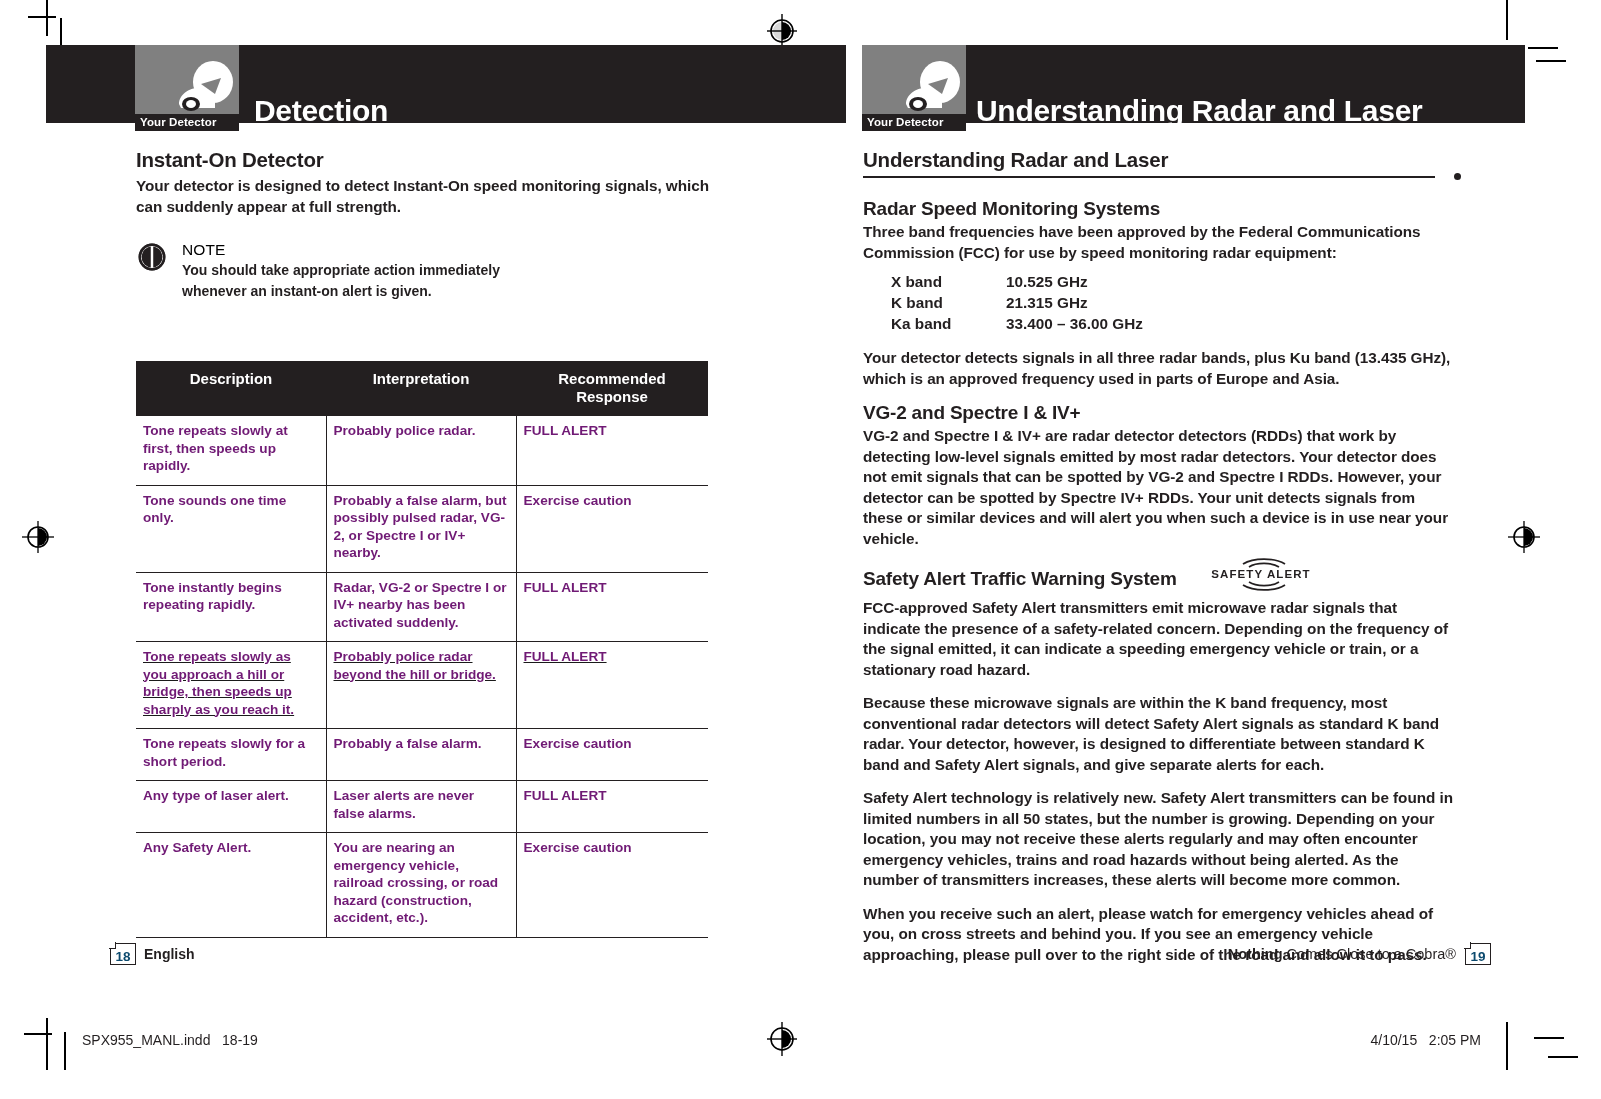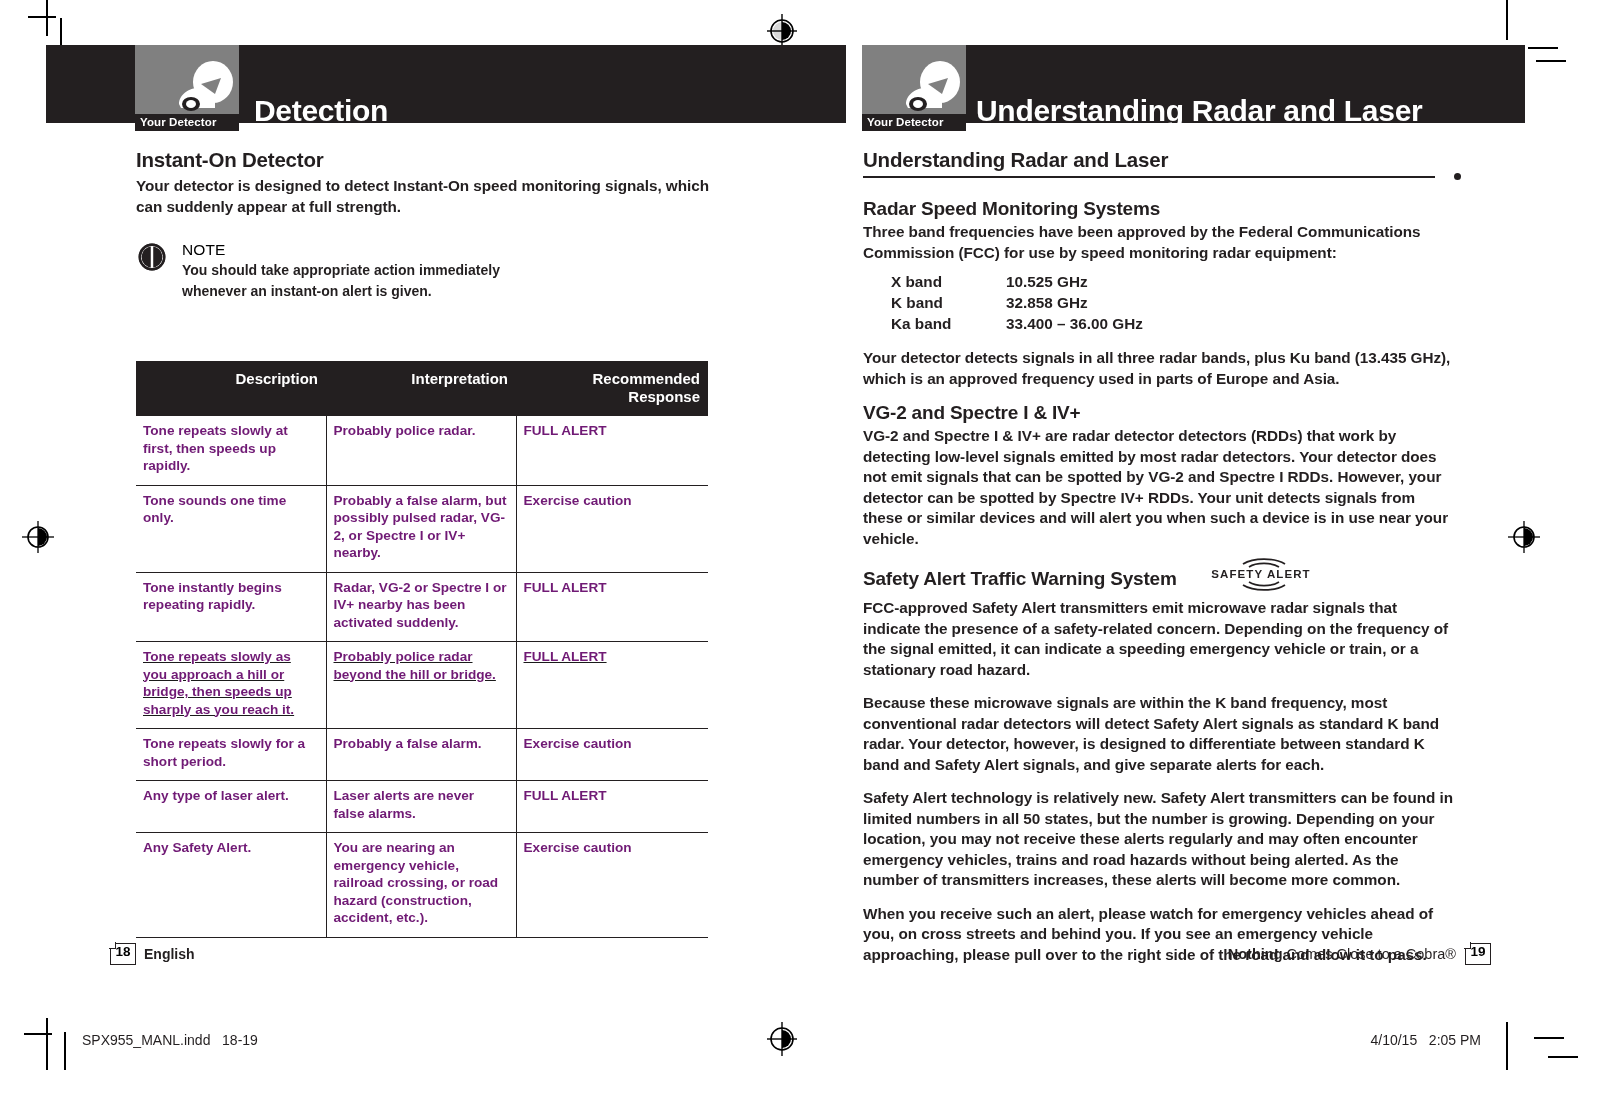--- a/index.html
+++ b/index.html
@@ -171,21 +171,21 @@
   table.alerts {
     position: absolute;
     left: 136px; top: 361px;
     width: 572px;
     border-collapse: collapse;
     table-layout: fixed;
   }
   table.alerts th {
     background: #231f20;
     color: #ffffff;
-    text-align: right;
+    text-align: center;
     font-size: 15px;
     font-weight: bold;
     padding: 9px 8px 10px 8px;
     vertical-align: top;
     line-height: 18px;
     border: none;
   }
   table.alerts td {
     font-size: 13.6px;
     line-height: 17.5px;
@@ -204,22 +204,22 @@
 
   
   .footer-left {
     position: absolute; left: 110px; top: 943px;
     display: flex; align-items: center; gap: 8px;
   }
   .page-badge {
     width: 26px; height: 22px;
     border: 1.6px solid #231f20;
     font-size: 13.5px; font-weight: bold;
-    display: flex; align-items: flex-start; justify-content: center;
-    color: #000000;
+    display: flex; align-items: flex-end; justify-content: center;
+    color: #0c4a6e;
     position: relative;
   }
   .page-badge .fold {
     position: absolute; left: -1.6px; top: -1.6px;
     width: 7px; height: 7px;
     background: #fff;
     border-right: 1.6px solid #231f20;
     border-bottom: 1.6px solid #231f20;
     transform: none;
   }
@@ -396,21 +396,21 @@
     <h3 class="sub-title">Radar Speed Monitoring Systems</h3>
     <p class="body tight">Three band frequencies have been approved by the Federal Communications Commission (FCC) for use by speed monitoring radar equipment:</p>
 
     <div class="band-list">
       <div class="band-row">
         <span class="band-name">X band</span>
         <span class="band-val">10.525 GHz</span>
       </div>
       <div class="band-row">
         <span class="band-name">K band</span>
-        <span class="band-val">32.858 GHz</span>
+        <span class="band-val">21.315 GHz</span>
       </div>
       <div class="band-row">
         <span class="band-name">Ka band</span>
         <span class="band-val">33.400 – 36.00 GHz</span>
       </div>
     </div>
 
     <p class="body">Your detector detects signals in all three radar bands, plus Ku band (13.435 GHz), which is an approved frequency used in parts of Europe and Asia.</p>
 
     <h3 class="sub-title">VG-2 and Spectre I &amp; IV+</h3>

